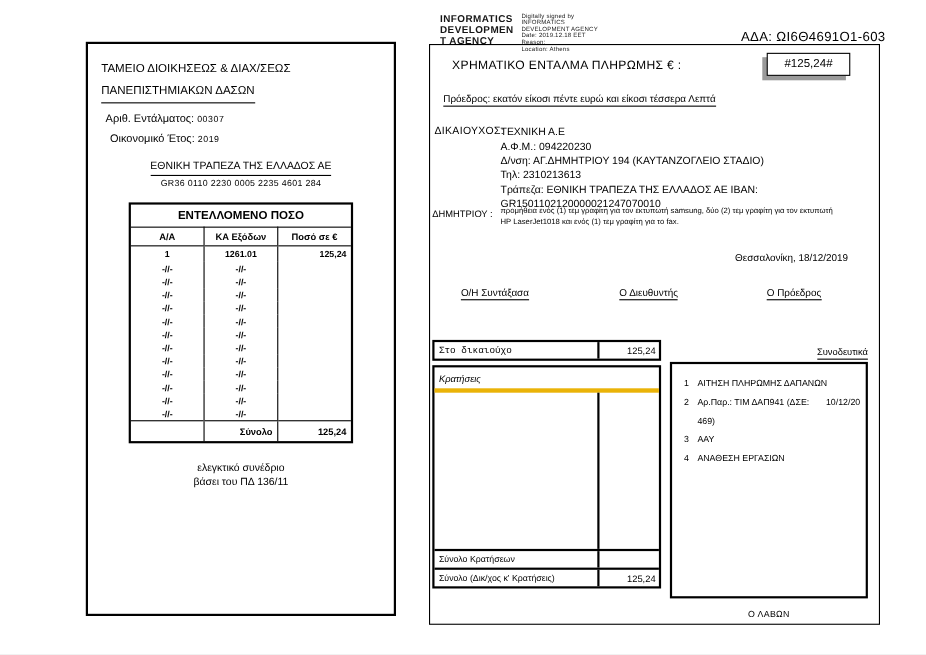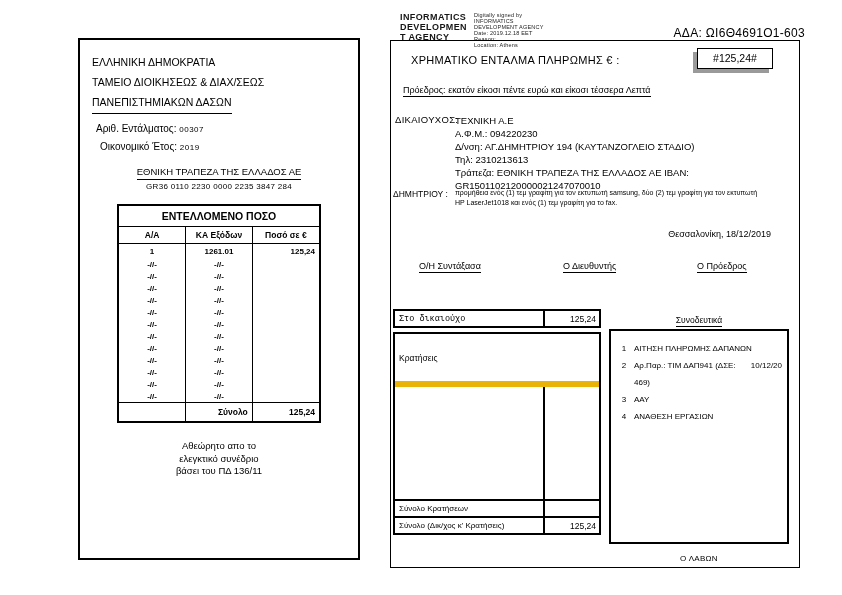--- a/index.html
+++ b/index.html
@@ -54,30 +54,30 @@
   .sig1{left:28px;width:125px;}
   .sig2{left:172px;width:125px;}
   .sig3{left:306px;width:100px;}
 
   .amounts{left:2px;top:268px;width:208px;}
   .a-row{display:flex;border:2px solid #000;box-sizing:border-box;height:19px;align-items:center;}
   .a-row .lbl{flex:1;padding:0 4px;font-size:8.5px;font-family:Liberation Mono, monospace;}
   .a-row .val{width:56px;border-left:2px solid #000;text-align:right;padding:0 3px;font-size:8.5px;
               height:100%;display:flex;align-items:center;justify-content:flex-end;box-sizing:border-box;}
   .ded-box{margin-top:4px;border:2px solid #000;box-sizing:border-box;height:203px;display:flex;flex-direction:column;}
-  .ded-head{height:17px;border-bottom:6px solid #eab308;padding:15px 4px;font-size:8.5px;display:flex;align-items:center;}
+  .ded-head{height:17px;border-bottom:4px solid #eab308;padding:1px 4px;font-size:8.5px;display:flex;align-items:center;font-style:italic;}
   .ded-body{flex:1;display:flex;}
   .ded-body .sp{flex:1;}
   .ded-body .vc{width:56px;border-left:2px solid #000;box-sizing:border-box;}
   .ded-row{display:flex;border-top:2px solid #000;height:15px;align-items:center;}
   .ded-row .lbl{flex:1;padding:0 4px;font-size:8px;}
   .ded-row .val{width:56px;border-left:2px solid #000;text-align:right;padding:0 3px;font-size:8.5px;
                 height:100%;display:flex;align-items:center;justify-content:flex-end;box-sizing:border-box;}
 
-  .att-title{left:218px;top:274px;width:180px;text-align:center;font-size:8.5px;}
+  .att-title{left:218px;top:274px;width:180px;text-align:right;font-size:8.5px;}
   .att-box{left:218px;top:288px;width:180px;height:215px;border:2px solid #000;box-sizing:border-box;padding:9px 5px;}
   .att-item{display:flex;font-size:8px;line-height:17px;}
   .att-item .no{width:16px;text-align:center;}
   .att-item .txt{flex:1;padding-left:2px;}
   .att-item .dt{padding-left:2px;}
   .receiver{left:218px;top:513px;width:180px;text-align:center;font-size:8px;letter-spacing:0.3px;}
 </style>
 </head>
 <body>
 
@@ -96,35 +96,34 @@
       <div>INFORMATICS</div>
       <div>DEVELOPMENT AGENCY</div>
       <div>Date: 2019.12.18 EET</div>
       <div>Reason:</div>
       <div>Location: Athens</div>
     </div>
   </div>
 
   <div class="abs left-box">
     <div class="org">
-      <div>ΕΛΛΗΝΙΚΗ ΔΗΜΟΚΡΑΤΙΑ</div>
       <div>ΤΑΜΕΙΟ ΔΙΟΙΚΗΣΕΩΣ &amp; ΔΙΑΧ/ΣΕΩΣ</div>
       <div><span class="u">ΠΑΝΕΠΙΣΤΗΜΙΑΚΩΝ ΔΑΣΩΝ</span></div>
     </div>
     <div class="warrant-line">
       <span>Αριθ. Εντάλματος:</span>
       <span class="val">00307</span>
     </div>
     <div class="year-line">
       <span>Οικονομικό Έτος:</span>
       <span class="val">2019</span>
     </div>
     <div class="payable">
       <div><span class="u">ΕΘΝΙΚΗ ΤΡΑΠΕΖΑ ΤΗΣ ΕΛΛΑΔΟΣ ΑΕ</span></div>
-      <div class="iban">GR36 0110 2230 0000 2235 3847 284</div>
+      <div class="iban">GR36 0110 2230 0005 2235 4601 284</div>
     </div>
 
     <div class="kae-wrap">
       <table class="kae-table">
         <tbody>
             <tr class="t-title">
               <td colspan="3">ΕΝΤΕΛΛΟΜΕΝΟ ΠΟΣΟ</td>
             </tr>
         <tr class="t-head">
           <td class="c1">Α/Α</td>
@@ -199,21 +198,20 @@
         <tr class="t-total">
           <td></td>
           <td class="num">Σύνολο</td>
           <td class="num">125,24</td>
         </tr>
       </tbody>
         </table>
     </div>
 
     <div class="note">
-      <div>Αθεώρητο απο το</div>
       <div>ελεγκτικό συνέδριο</div>
       <div>βάσει του ΠΔ 136/11</div>
     </div>
   </div>
 
   <div class="abs right-box">
 
     <div class="abs w-title">ΧΡΗΜΑΤΙΚΟ ΕΝΤΑΛΜΑ ΠΛΗΡΩΜΗΣ € :</div>
     <div class="abs amount-box">#125,24#</div>
 

